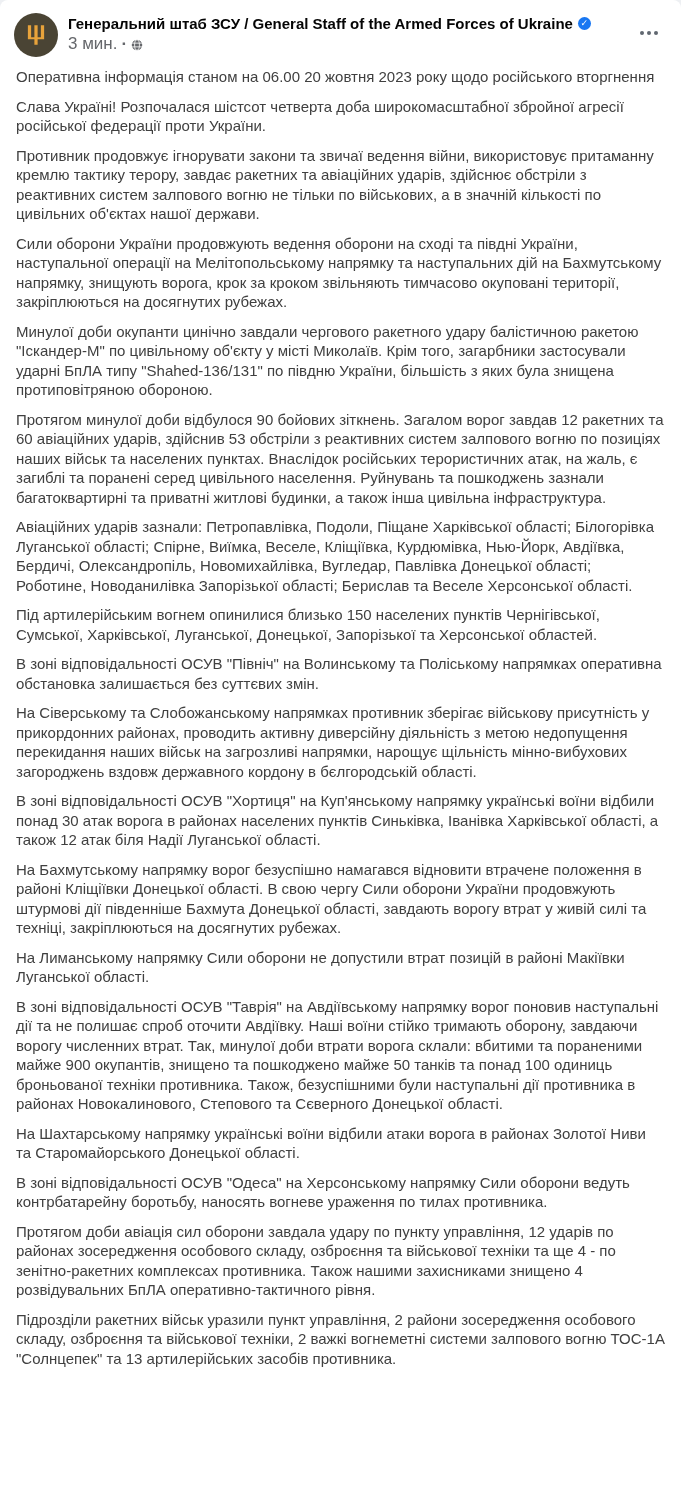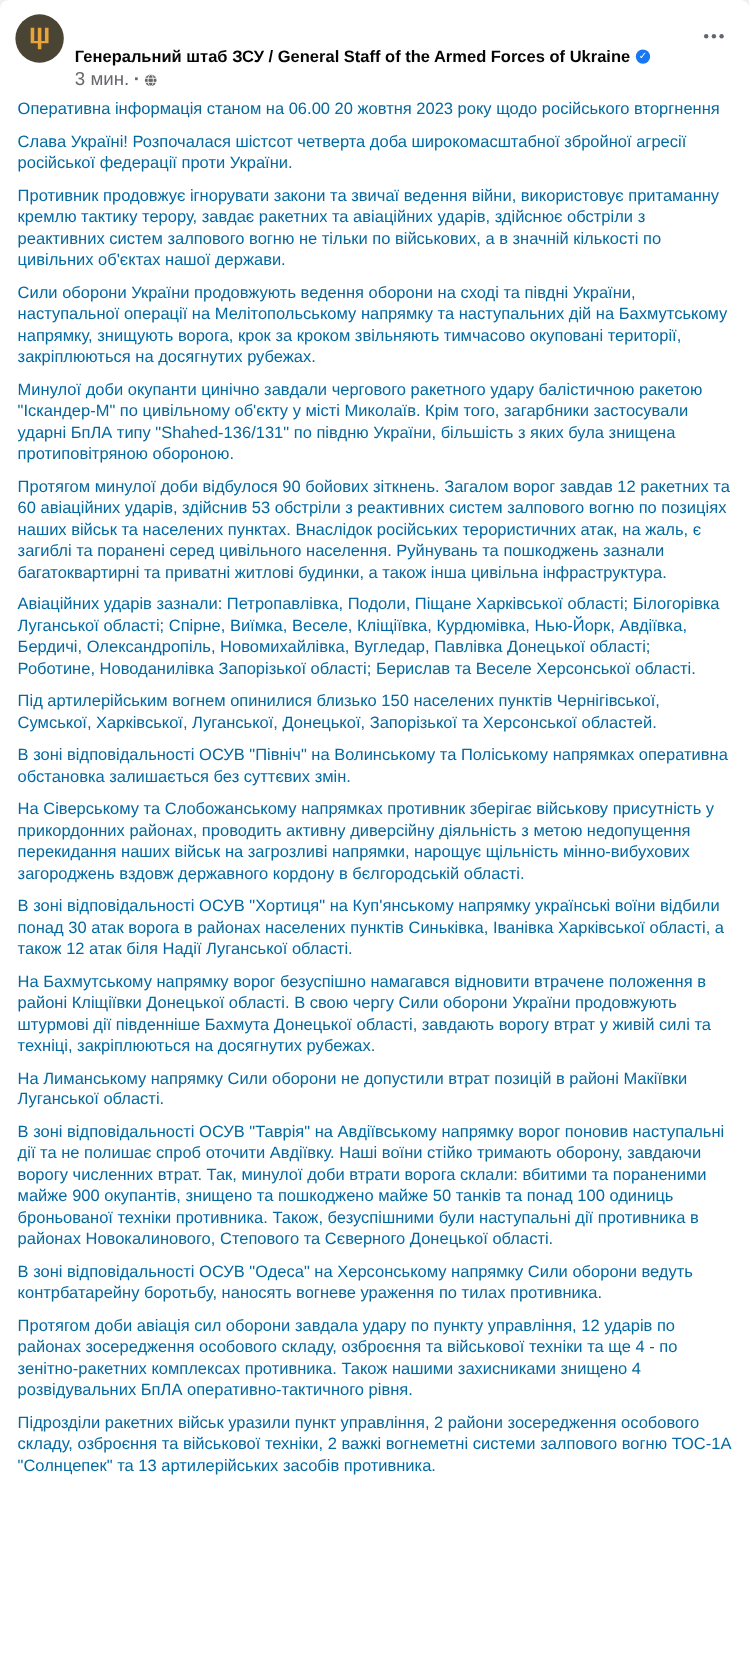--- a/index.html
+++ b/index.html
@@ -20,21 +20,21 @@
     padding:13px 16px 4px 14px;
   }
   .avatar {
     flex:0 0 auto;
     width:44px; height:44px; border-radius:50%;
     background:#4a4434;
     display:flex; align-items:center; justify-content:center;
     cursor:pointer;
   }
   .avatar svg { width:26px; height:26px; display:block; }
-  .header-text { flex:1 1 auto; min-width:0; padding-left:10px; padding-top:1px;margin-top:28px; }
+  .header-text { flex:1 1 auto; min-width:0; padding-left:10px; padding-top:1px; }
   .name-row { display:flex; align-items:center; gap:5px; }
   .page-name {
     font-size:15px; font-weight:700; color:#050505;
     line-height:19px; cursor:pointer; text-decoration:none;
     white-space:nowrap; overflow:hidden;
   }
   .verified {
     flex:0 0 auto; width:13px; height:13px; border-radius:50%;
     background:#1877f2; color:#fff;
     display:inline-flex; align-items:center; justify-content:center;
@@ -51,21 +51,21 @@
     flex:0 0 auto; margin-left:8px; margin-top:4px;
     width:32px; height:32px; border-radius:50%;
     display:flex; align-items:center; justify-content:center; gap:3px;
     background:transparent; border:none; cursor:pointer;
   }
   .more-btn i {
     width:4px; height:4px; border-radius:50%; background:#606770; display:block;
   }
   .post-body { padding:6px 16px 16px 16px; }
   .post-body p {
-    font-size:15px; line-height:19.5px; color:#0369a1;
+    font-size:15px; line-height:19.5px; color:#404040;
     margin:0 0 10px 0;
     word-spacing:normal;
   }
   .post-body p:last-child { margin-bottom:0; }
 </style>
 </head>
 <body>
 
 <div class="post-card">
 
@@ -113,18 +113,19 @@
     <p>Минулої доби окупанти цинічно завдали чергового ракетного удару балістичною ракетою "Іскандер-М" по цивільному об'єкту у місті Миколаїв. Крім того, загарбники застосували ударні БпЛА типу "Shahed-136/131" по півдню України, більшість з яких була знищена протиповітряною обороною.</p>
     <p>Протягом минулої доби відбулося 90 бойових зіткнень. Загалом ворог завдав 12 ракетних та 60 авіаційних ударів, здійснив 53 обстріли з реактивних систем залпового вогню по позиціях наших військ та населених пунктах. Внаслідок російських терористичних атак, на жаль, є загиблі та поранені серед цивільного населення. Руйнувань та пошкоджень зазнали багатоквартирні та приватні житлові будинки, а також інша цивільна інфраструктура.</p>
     <p>Авіаційних ударів зазнали: Петропавлівка, Подоли, Піщане Харківської області; Білогорівка Луганської області; Спірне, Виїмка, Веселе, Кліщіївка, Курдюмівка, Нью-Йорк, Авдіївка, Бердичі, Олександропіль, Новомихайлівка, Вугледар, Павлівка Донецької області; Роботине, Новоданилівка Запорізької області; Берислав та Веселе Херсонської області.</p>
     <p>Під артилерійським вогнем опинилися близько 150 населених пунктів Чернігівської, Сумської, Харківської, Луганської, Донецької, Запорізької та Херсонської областей.</p>
     <p>В зоні відповідальності ОСУВ "Північ" на Волинському та Поліському напрямках оперативна обстановка залишається без суттєвих змін.</p>
     <p>На Сіверському та Слобожанському напрямках противник зберігає військову присутність у прикордонних районах, проводить активну диверсійну діяльність з метою недопущення перекидання наших військ на загрозливі напрямки, нарощує щільність мінно-вибухових загороджень  вздовж державного кордону в бєлгородській області.</p>
     <p>В зоні відповідальності ОСУВ "Хортиця" на Куп'янському напрямку українські воїни відбили понад 30 атак ворога в районах населених пунктів Синьківка, Іванівка Харківської області, а також 12 атак біля Надії Луганської області.</p>
     <p>На Бахмутському напрямку ворог безуспішно намагався відновити втрачене положення в районі Кліщіївки Донецької області. В свою чергу Сили оборони України продовжують штурмові дії південніше Бахмута Донецької області, завдають ворогу втрат у живій силі та техніці, закріплюються на досягнутих рубежах.</p>
     <p>На Лиманському напрямку Сили оборони не допустили втрат позицій в районі Макіївки Луганської області.</p>
     <p>В зоні відповідальності ОСУВ "Таврія" на Авдіївському напрямку ворог поновив наступальні дії та не полишає спроб оточити Авдіївку. Наші воїни стійко тримають оборону, завдаючи ворогу численних втрат. Так, минулої доби втрати ворога склали: вбитими та пораненими майже 900 окупантів, знищено та пошкоджено майже 50 танків та понад 100 одиниць броньованої техніки противника. Також, безуспішними були наступальні дії противника в районах Новокалинового, Степового та Сєверного Донецької області.</p>
+    <p>На Шахтарському напрямку українські воїни відбили атаки ворога в районах Золотої Ниви та Старомайорського Донецької області.</p>
     <p>В зоні відповідальності ОСУВ "Одеса" на Херсонському напрямку Сили оборони ведуть контрбатарейну боротьбу, наносять вогневе ураження по тилах противника.</p>
     <p>Протягом доби авіація сил оборони завдала удару по пункту управління, 12 ударів по районах зосередження особового складу, озброєння та військової техніки та ще 4 - по зенітно-ракетних комплексах противника. Також нашими захисниками знищено 4 розвідувальних БпЛА оперативно-тактичного рівня.</p>
     <p>Підрозділи ракетних військ уразили пункт управління, 2 райони зосередження особового складу, озброєння та військової техніки, 2 важкі вогнеметні системи залпового вогню ТОС-1А "Солнцепек" та 13 артилерійських засобів противника.</p>
   </div>
 
 </div>
 
 </body></html>

